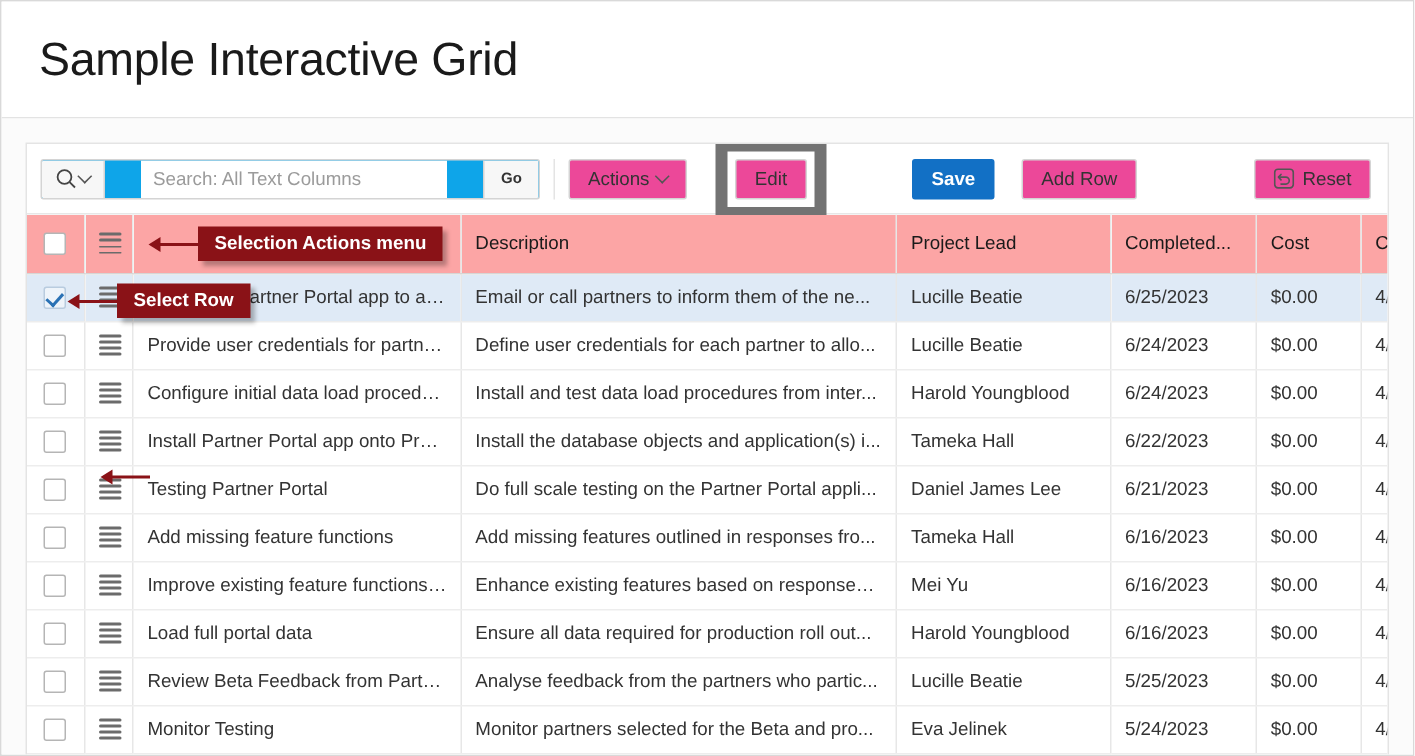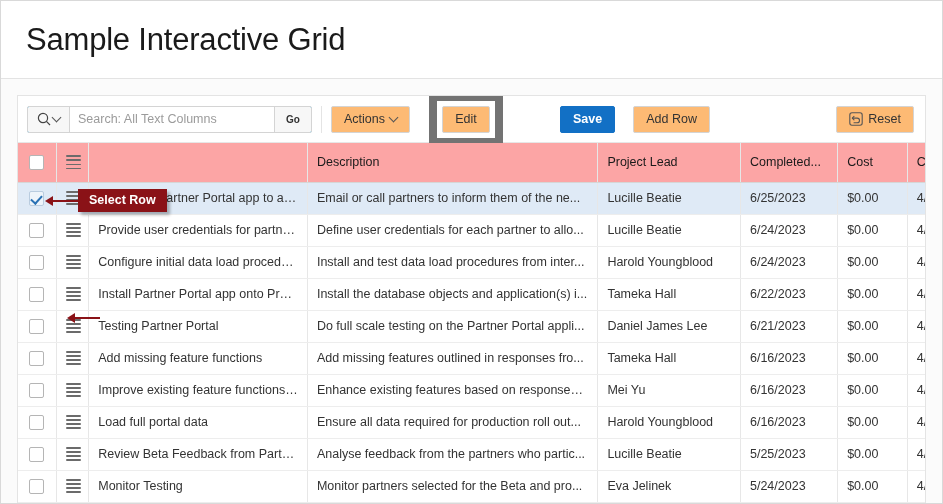--- a/index.html
+++ b/index.html
@@ -58,20 +58,21 @@
     background: #ffffff;
   }
   .search-group {
     display: flex;
     align-items: stretch;
     height: 27px;
     border: 1px solid #d4d4d4;
     background: #0ea5e9;
     border-radius: 2px;
     overflow: hidden;
+    gap: 24px;
   }
   .search-icon-btn {
     width: 42px;
     display: flex;
     align-items: center;
     justify-content: center;
     gap: 2px;
     background: #f7f7f7;
     border-right: 1px solid #d4d4d4;
     cursor: pointer;
@@ -98,21 +99,21 @@
     cursor: pointer;
   }
   .tb-sep {
     width: 1px; height: 27px; background: #e4e4e4; margin: 0 9px;
   }
   .btn {
     height: 27px;
     min-width: 54px;
     padding: 0 12px;
     display: flex; align-items: center; justify-content: center; gap: 5px;
-    background: #fdba74;
+    background: #ec4899;
     border: 1px solid #d4d4d4;
     border-radius: 2px;
     font-size: 12.5px;
     color: #333;
     cursor: pointer;
     white-space: nowrap;
   }
   .btn-primary {
     background: #1270c5;
     border-color: #1270c5;
@@ -528,20 +529,26 @@
                 <td>Monitor partners selected for the Beta and pro...</td>
                 <td>Eva Jelinek</td>
                 <td class="td-comp">5/24/2023</td>
                 <td class="ta-right">$0.00</td>
                 <td>4/27/2...</td>
               </tr>
             </tbody>
         </table>
       </div>
 
+      <div class="callout" style="left:88px; top:55px;">
+        <div class="arrow-line">
+          <div class="arrow-head"></div>
+        </div>
+        <div class="label">Selection Actions menu</div>
+      </div>
 
       <div class="callout" style="left:34px; top:93px;">
         <div class="arrow-line">
           <div class="arrow-head"></div>
         </div>
         <div class="label">Select Row</div>
       </div>
 
       <div class="callout" style="left:56px; top:221px;">
         <div class="arrow-line">

